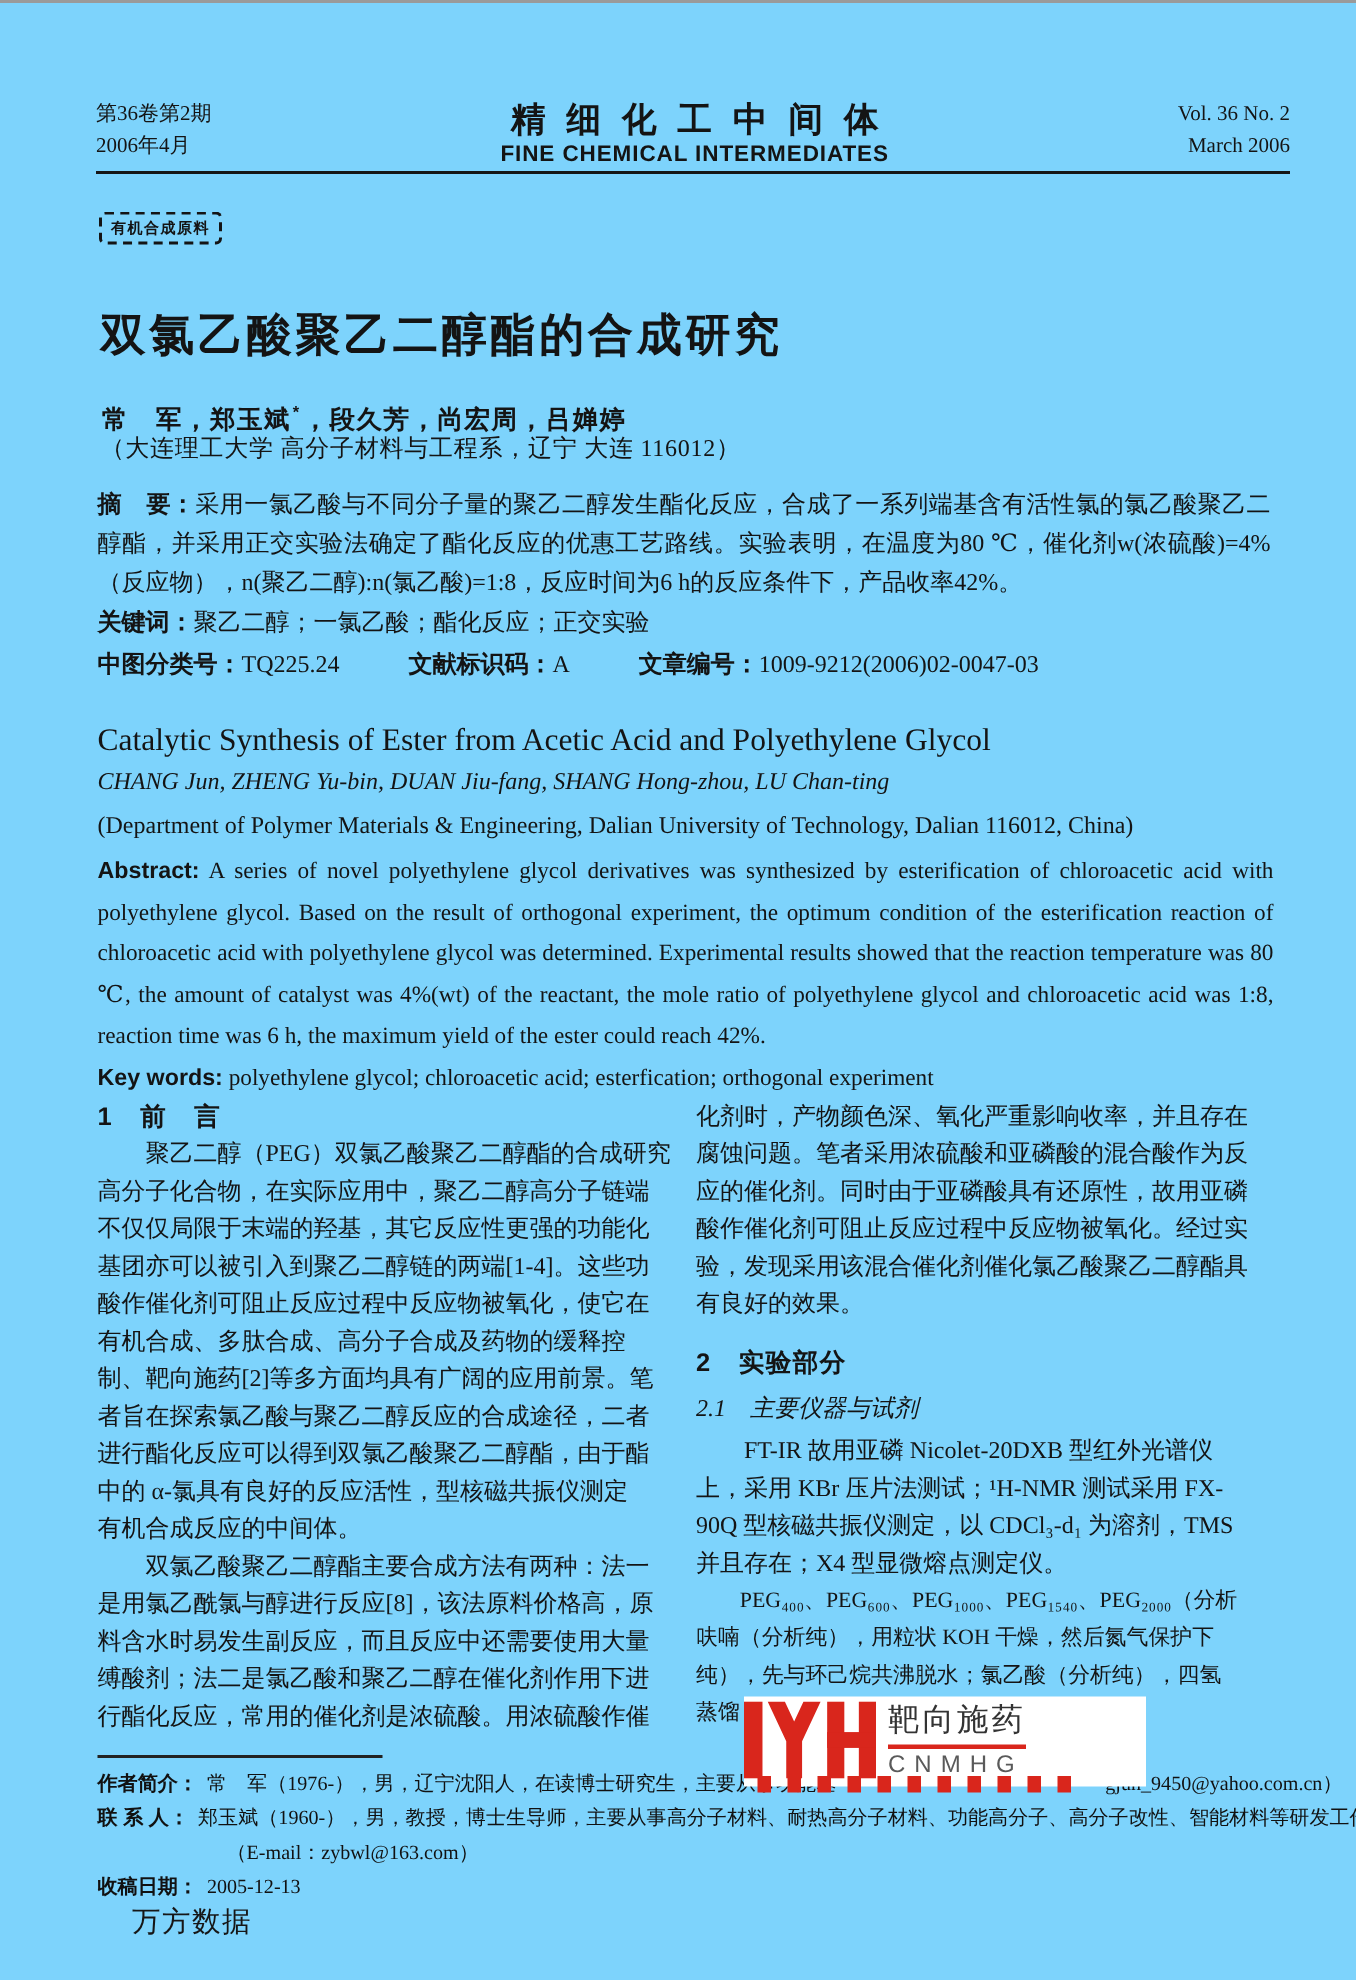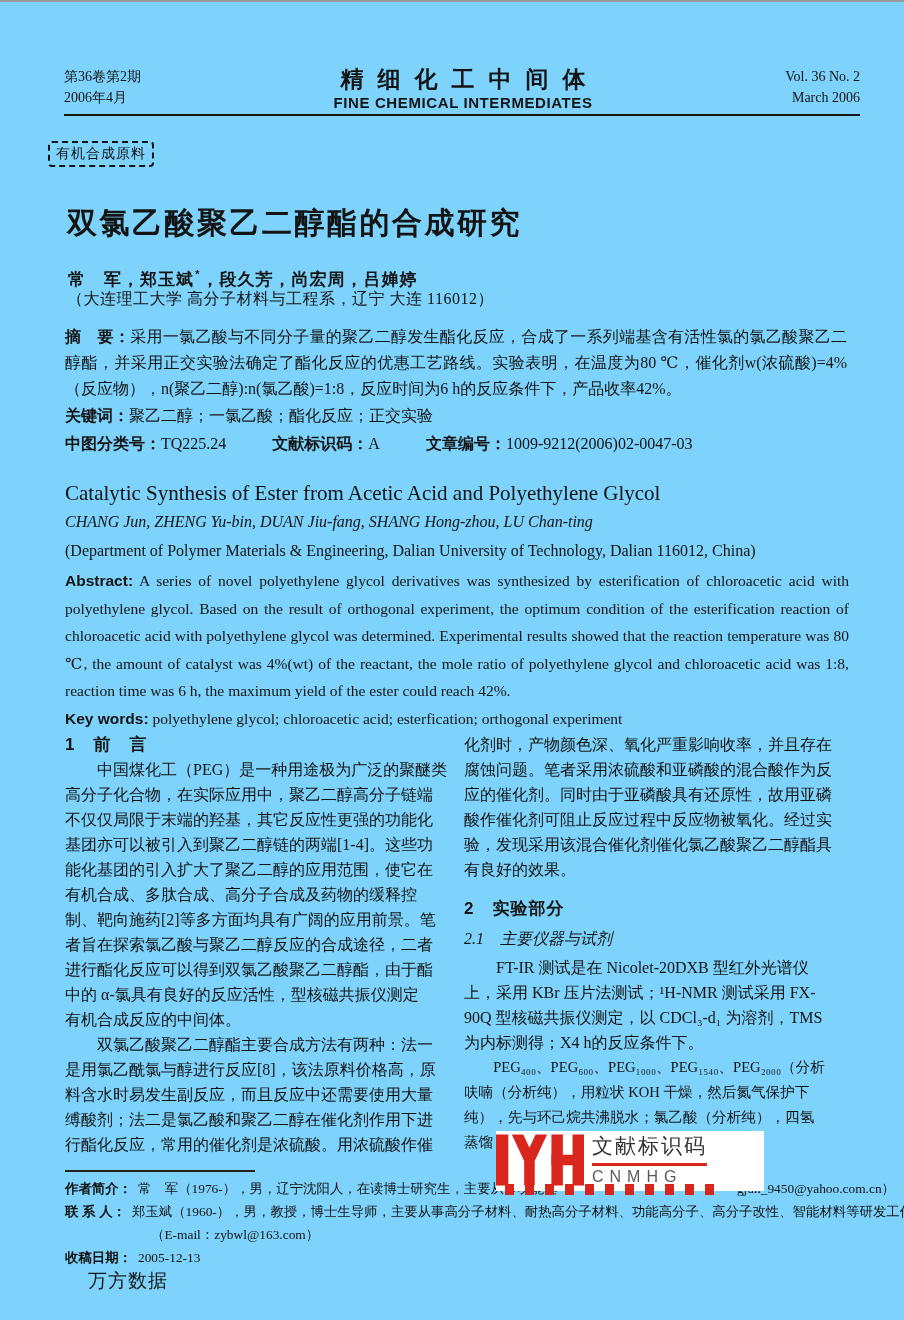--- a/index.html
+++ b/index.html
@@ -12,22 +12,22 @@
   
   .header{position:absolute;left:64px;top:64px;width:796px;display:flex;justify-content:space-between;align-items:flex-start;}
   .hdr-side{font-size:14px;line-height:21px;white-space:nowrap;}
   .hdr-side.right{text-align:right;}
   .hdr-center{text-align:center;flex:1;}
   .jtitle-cn{font-family:"Liberation Sans","DejaVu Sans",sans-serif;font-weight:bold;font-size:23px;letter-spacing:14px;padding-left:14px;line-height:26px;}
   .jtitle-en{font-family:"Liberation Sans","DejaVu Sans",sans-serif;font-weight:bold;font-size:15px;letter-spacing:0.6px;line-height:22px;}
   .header-rule{position:absolute;left:64px;top:112px;width:796px;height:2.4px;background:#161616;}
 
   
-  .badge{position:absolute;left:48px;top:139px;border:2px dashed #141414;border-radius:4px;
-         padding:2px 6px;font-size:14px;font-weight:normal;font-family:"Liberation Sans","DejaVu Sans",sans-serif;letter-spacing:1px;}
+  .badge{position:absolute;left:66px;top:139px;border:2px dashed #141414;border-radius:4px;
+         padding:2px 6px;font-size:10px;font-weight:bold;font-family:"Liberation Sans","DejaVu Sans",sans-serif;letter-spacing:1px;}
 
   
   .art-title{position:absolute;left:67px;top:201px;font-family:"Liberation Sans","DejaVu Sans",sans-serif;
              font-weight:bold;font-size:30px;letter-spacing:2.5px;}
   .authors{position:absolute;left:68px;top:266px;font-family:Liberation Mono, monospace;
            font-weight:bold;font-size:17px;letter-spacing:1px;}
   .authors sup{font-size:11px;}
   .affil-cn{position:absolute;left:67px;top:287px;font-size:16px;letter-spacing:0.5px;}
 
   
@@ -120,25 +120,25 @@
     <p class="en-authors">CHANG Jun, ZHENG Yu-bin, DUAN Jiu-fang, SHANG Hong-zhou, LU Chan-ting</p>
     <p class="en-affil">(Department of Polymer Materials &amp; Engineering, Dalian University of Technology, Dalian 116012, China)</p>
     <p class="en-abs"><span class="blabel">Abstract:</span> <span>A series of novel polyethylene glycol derivatives was synthesized by esterification of chloroacetic acid with polyethylene glycol. Based on the result of orthogonal experiment, the optimum condition of the esterification reaction of chloroacetic acid with polyethylene glycol was determined. Experimental results showed that the reaction temperature was 80 ℃, the amount of catalyst was 4%(wt) of the reactant, the mole ratio of polyethylene glycol and chloroacetic acid was 1:8, reaction time was 6 h, the maximum yield of the ester could reach 42%.</span></p>
     <p class="en-kw"><span class="blabel">Key words:</span> <span>polyethylene glycol; chloroacetic acid; esterfication; orthogonal experiment</span></p>
   </div>
 
   <div class="columns">
     <div class="col">
       <div class="h-sec">1　前　言</div>
       <div>
-          <div class="tline">　　中国煤化工（PEG）是一种用途极为广泛的聚醚类</div>
+          <div class="tline">　　聚乙二醇（PEG）双氯乙酸聚乙二醇酯的合成研究</div>
           <div class="tline">高分子化合物，在实际应用中，聚乙二醇高分子链端</div>
           <div class="tline">不仅仅局限于末端的羟基，其它反应性更强的功能化</div>
           <div class="tline">基团亦可以被引入到聚乙二醇链的两端[1-4]。这些功</div>
-          <div class="tline">能化基团的引入扩大了聚乙二醇的应用范围，使它在</div>
+          <div class="tline">酸作催化剂可阻止反应过程中反应物被氧化，使它在</div>
           <div class="tline">有机合成、多肽合成、高分子合成及药物的缓释控</div>
           <div class="tline">制、靶向施药[2]等多方面均具有广阔的应用前景。笔</div>
           <div class="tline">者旨在探索氯乙酸与聚乙二醇反应的合成途径，二者</div>
           <div class="tline">进行酯化反应可以得到双氯乙酸聚乙二醇酯，由于酯</div>
           <div class="tline">中的 α-氯具有良好的反应活性，型核磁共振仪测定</div>
           <div class="tline">有机合成反应的中间体。</div>
         </div>
       <div>
           <div class="tline">　　双氯乙酸聚乙二醇酯主要合成方法有两种：法一</div>
           <div class="tline">是用氯乙酰氯与醇进行反应[8]，该法原料价格高，原</div>
@@ -152,24 +152,24 @@
           <div class="tline">化剂时，产物颜色深、氧化严重影响收率，并且存在</div>
           <div class="tline">腐蚀问题。笔者采用浓硫酸和亚磷酸的混合酸作为反</div>
           <div class="tline">应的催化剂。同时由于亚磷酸具有还原性，故用亚磷</div>
           <div class="tline">酸作催化剂可阻止反应过程中反应物被氧化。经过实</div>
           <div class="tline">验，发现采用该混合催化剂催化氯乙酸聚乙二醇酯具</div>
           <div class="tline">有良好的效果。</div>
         </div>
       <div class="h-sec h2">2　实验部分</div>
       <div class="h21">2.1　主要仪器与试剂</div>
       <div>
-          <div class="tline">　　FT-IR 测试是在 Nicolet-20DXB 型红外光谱仪</div>
+          <div class="tline">　　FT-IR 故用亚磷 Nicolet-20DXB 型红外光谱仪</div>
           <div class="tline">上，采用 KBr 压片法测试；¹H-NMR 测试采用 FX-</div>
           <div class="tline">90Q 型核磁共振仪测定，以 CDCl₃-d₁ 为溶剂，TMS</div>
-          <div class="tline">为内标测得；X4 h的反应条件下。</div>
+          <div class="tline">并且存在；X4 型显微熔点测定仪。</div>
         </div>
       <div class="p3">
           <div class="tline">　　PEG₄₀₀、PEG₆₀₀、PEG₁₀₀₀、PEG₁₅₄₀、PEG₂₀₀₀（分析</div>
           <div class="tline">呋喃（分析纯），用粒状 KOH 干燥，然后氮气保护下</div>
           <div class="tline">纯），先与环己烷共沸脱水；氯乙酸（分析纯），四氢</div>
           <div class="tline">蒸馏</div>
         </div>
     </div>
   </div>
 
@@ -194,21 +194,21 @@
 
   <div class="watermark">
     <svg class="wm-logo" viewBox="0 0 100 62" xmlns="http://www.w3.org/2000/svg">
       <rect x="0" y="2" width="14" height="58" fill="#d9261c"></rect>
       <polygon points="18,2 31,2 38,17 45,2 58,2 44,32 44,60 32,60 32,32" fill="#d9261c"></polygon>
       <rect x="63" y="2" width="13" height="58" fill="#d9261c"></rect>
       <rect x="87" y="2" width="13" height="58" fill="#d9261c"></rect>
       <rect x="63" y="25" width="37" height="12" fill="#d9261c"></rect>
     </svg>
     <div class="wm-text">
-      <div class="wm-cn">文献标识码</div>
+      <div class="wm-cn">靶向施药</div>
       <div class="wm-en">CNMHG</div>
     </div>
   </div>
   <div class="wm-dashes">
     <span class="dash"></span>
       <span class="dash"></span>
       <span class="dash"></span>
       <span class="dash"></span>
       <span class="dash"></span>
       <span class="dash"></span>

